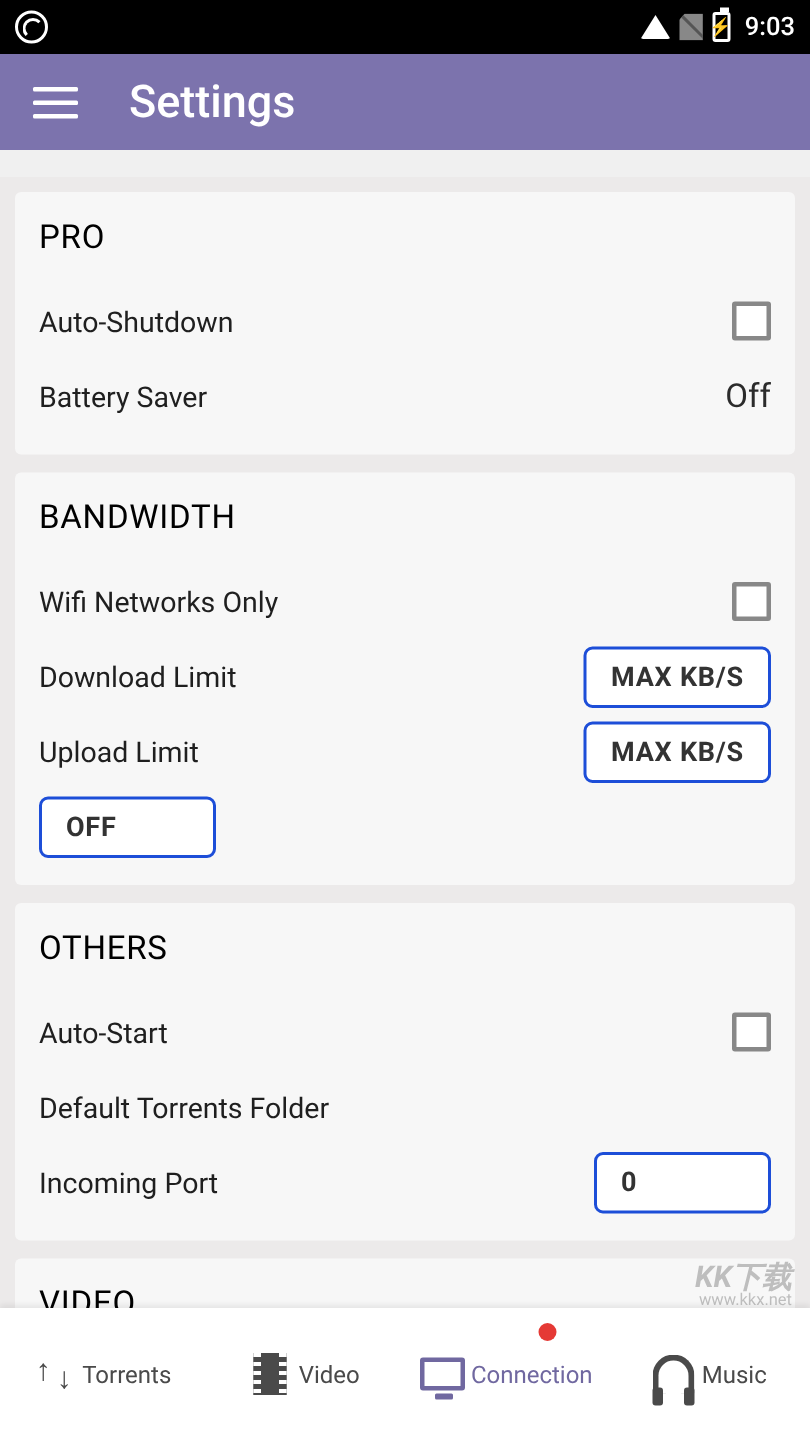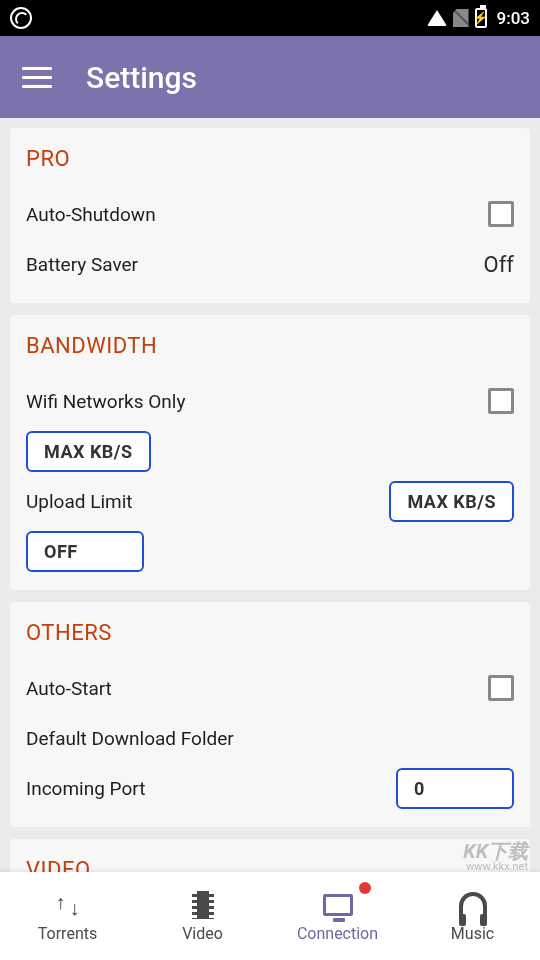--- a/index.html
+++ b/index.html
@@ -11,36 +11,36 @@
 .swirl-icon { width: 22px; height: 22px; border: 2px solid #fff; border-radius: 50%; position: relative; }
 .swirl-icon::after { content: ""; position: absolute; width: 10px; height: 10px; border: 2px solid #fff; border-radius: 50%; border-right-color: transparent; border-bottom-color: transparent; top: 3px; left: 3px; }
 .wifi-triangle { width: 0; height: 0; border-left: 10px solid transparent; border-right: 10px solid transparent; border-bottom: 16px solid #fff; border-radius: 2px; }
 .sim-box { width: 16px; height: 18px; background: #888; clip-path: polygon(0 25%, 25% 0, 100% 0, 100% 100%, 0 100%); position: relative; }
 .sim-box::after { content: ""; position: absolute; left: -2px; top: 8px; width: 22px; height: 2px; background: #555; transform: rotate(45deg); }
 .batt { width: 12px; height: 20px; border: 2px solid #fff; border-radius: 2px; position: relative; display: flex; align-items: center; justify-content: center; }
 .batt::before { content: ""; position: absolute; top: -5px; left: 3px; width: 6px; height: 3px; background: #fff; }
 .bolt { font-size: 12px; line-height: 1; }
 .clock { font-size: 17px; font-weight: 500; margin-left: 4px; }
 
-.app-bar { height: 82px; background: #7c73ad; color: #fff; display: flex; align-items: center; padding: 0 22px; gap: 34px; }
+.app-bar { height: 64px; background: #7c73ad; color: #fff; display: flex; align-items: center; padding: 0 22px; gap: 34px; }
 .hamburger { width: 30px; display: flex; flex-direction: column; gap: 6px; }
 .hamburger span { height: 3px; background: #fff; border-radius: 1px; }
 .app-title { font-size: 30px; font-weight: 500; }
 
 .content { position: absolute; top: 118px; bottom: 88px; left: 0; right: 0; overflow-y: auto; padding: 10px; background: #eceaea; }
 .card { background: #f7f7f7; border-radius: 4px; margin-bottom: 12px; padding: 18px 16px 14px 16px; }
-.section-header { color: #c2410c; font-size: 22px; font-weight: 400; margin-bottom: 18px; letter-spacing: 0.5px; }
+.section-header { color: #000000; font-size: 22px; font-weight: 400; margin-bottom: 18px; letter-spacing: 0.5px; }
 .row { display: flex; align-items: center; justify-content: space-between; min-height: 50px; }
 .row-label { font-size: 19px; color: #1f1f1f; }
 .row-value { font-size: 22px; color: #2b2b2b; }
 .checkbox { width: 26px; height: 26px; border: 3px solid #888; border-radius: 2px; background: #fff; }
 .pill-btn { border: 2px solid #1d4ed8; background: #fff; border-radius: 6px; padding: 8px 16px; font-size: 18px; font-weight: 700; color: #333; min-width: 118px; text-align: left; letter-spacing: 0.5px; }
 
 .bottom-nav { position: absolute; bottom: 0; left: 0; right: 0; height: 88px; background: #fff; display: flex; box-shadow: 0 -2px 4px rgba(0,0,0,0.08); }
-.nav-item { flex: 1; display: flex; flex-direction: column; align-items: center; justify-content: center; gap: 4px; color: #4a4a4a; position: relative; }
+.nav-item { flex: 1; display: flex; flex-direction: row; align-items: center; justify-content: center; gap: 4px; color: #4a4a4a; position: relative; }
 .nav-item.active { color: #7068a0; }
 .nav-icon { width: 30px; height: 30px; display: flex; align-items: center; justify-content: center; }
 .nav-label { font-size: 16px; }
 .red-dot { position: absolute; top: 10px; right: 34px; width: 12px; height: 12px; background: #e53935; border-radius: 50%; }
 
 .icon-updown { position: relative; width: 24px; height: 26px; }
 .icon-updown::before { content: "↑"; position: absolute; left: 0; top: -2px; font-size: 20px; font-weight: bold; }
 .icon-updown::after { content: "↓"; position: absolute; right: 0; bottom: -2px; font-size: 20px; font-weight: bold; }
 .icon-film { width: 22px; height: 28px; background: #4a4a4a; position: relative; }
 .icon-film::before, .icon-film::after { content: ""; position: absolute; top: 0; bottom: 0; width: 5px; background: repeating-linear-gradient(#fff 0 3px, #4a4a4a 3px 6px); }
@@ -98,39 +98,40 @@
     </div>
   </div>
 
   <div class="card">
     <div class="section-header">BANDWIDTH</div>
     <div class="row">
       <span class="row-label">Wifi Networks Only</span>
       <div class="checkbox"></div>
     </div>
     <div class="row">
+      <span class="row-label">Download Limit</span>
       <div class="pill-btn">MAX KB/S</div>
     </div>
     <div class="row">
       <span class="row-label">Upload Limit</span>
       <div class="pill-btn">MAX KB/S</div>
     </div>
     <div class="row">
       <div class="pill-btn">OFF</div>
     </div>
   </div>
 
   <div class="card">
     <div class="section-header">OTHERS</div>
     <div class="row">
       <span class="row-label">Auto-Start</span>
       <div class="checkbox"></div>
     </div>
     <div class="row">
-      <span class="row-label">Default Download Folder</span>
+      <span class="row-label">Default Torrents Folder</span>
     </div>
     <div class="row">
       <span class="row-label">Incoming Port</span>
       <div class="pill-btn">0</div>
     </div>
   </div>
 
   <div class="card" style="padding-bottom:4px;">
     <div class="section-header" style="margin-bottom:0;">VIDEO</div>
   </div>

